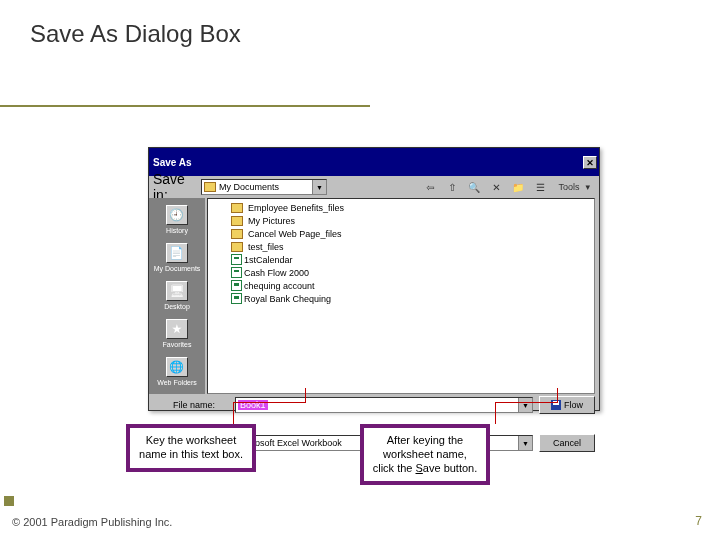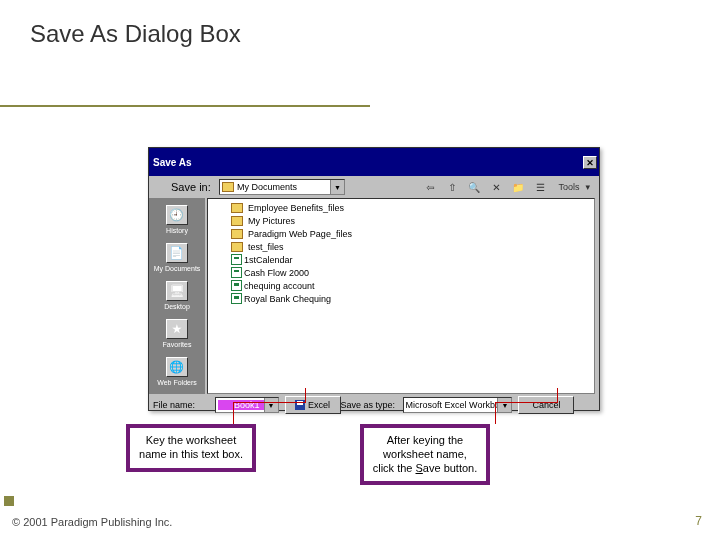--- a/index.html
+++ b/index.html
@@ -71,22 +71,21 @@
   }
   .dlg-toolbar {
     height: 22px;
     display: flex;
     align-items: center;
     padding: 2px 4px;
     gap: 4px;
   }
   .dlg-toolbar-label {
     width: 44px;
-    font-size: 11px;
-    margin-left: 18px;
+    font-size: 14px;
   }
   .save-in-combo {
     flex: 0 0 126px;
     height: 16px;
     background: #fff;
     border: 1px solid #808080;
     border-top-color: #333;
     border-left-color: #333;
     display: flex;
     align-items: center;
@@ -198,22 +197,23 @@
     flex-shrink: 0;
   }
   .xls-icn::after{
     content:"";
     position:absolute; inset:2px;
     background: linear-gradient(#208040 0 50%, transparent 50% 100%);
   }
   .dlg-bottom {
     padding: 2px 4px;
     display: flex;
-    flex-direction: row;
-    gap: 0;
+    flex-direction: column;
+    gap: 20px;
+    margin-left: 20px;
   }
   .btm-row {
     display: flex;
     align-items: center;
     gap: 6px;
   }
   .btm-label { width: 56px; font-size: 9px; }
   .btm-combo {
     flex: 1;
     height: 16px;
@@ -223,21 +223,21 @@
     border-left-color: #333;
     display: flex;
     align-items: center;
     padding: 0 2px;
     font-size: 9px;
     position: relative;
   }
   .filename-val {
     background: #d946ef;
     color: #fff;
-    padding: 0 16px;
+    padding: 0 2px;
   }
   .dlg-btn {
     width: 56px;
     height: 18px;
     background: #c0c0c0;
     border: 1px solid #fff;
     border-right-color: #333;
     border-bottom-color: #333;
     font-size: 9px;
     display: flex;
@@ -366,21 +366,21 @@
         <div class="file-item">
             <span class="folder-icn"></span>
             <span>Employee Benefits_files</span>
           </div>
         <div class="file-item">
             <span class="folder-icn"></span>
             <span>My Pictures</span>
           </div>
         <div class="file-item">
             <span class="folder-icn"></span>
-            <span>Paradigm Web Page_files</span>
+            <span>Cancel Web Page_files</span>
           </div>
         <div class="file-item">
             <span class="folder-icn"></span>
             <span>test_files</span>
           </div>
         <div class="file-item">
             <span class="xls-icn"></span>
             <span>1stCalendar</span>
           </div>
         <div class="file-item">
@@ -400,21 +400,21 @@
 
     <div class="dlg-bottom">
       <div class="btm-row">
         <span class="btm-label">File name:</span>
         <div class="btm-combo">
           <span class="filename-val">Book1</span>
           <span class="combo-arrow">▼</span>
         </div>
         <div class="dlg-btn">
           <span class="save-glyph"></span>
-          <span>Excel</span>
+          <span>Flow</span>
         </div>
       </div>
       <div class="btm-row">
         <span class="btm-label">Save as type:</span>
         <div class="btm-combo">
           <span>Microsoft Excel Workbook</span>
           <span class="combo-arrow">▼</span>
         </div>
         <div class="dlg-btn">
           <span>Cancel</span>

